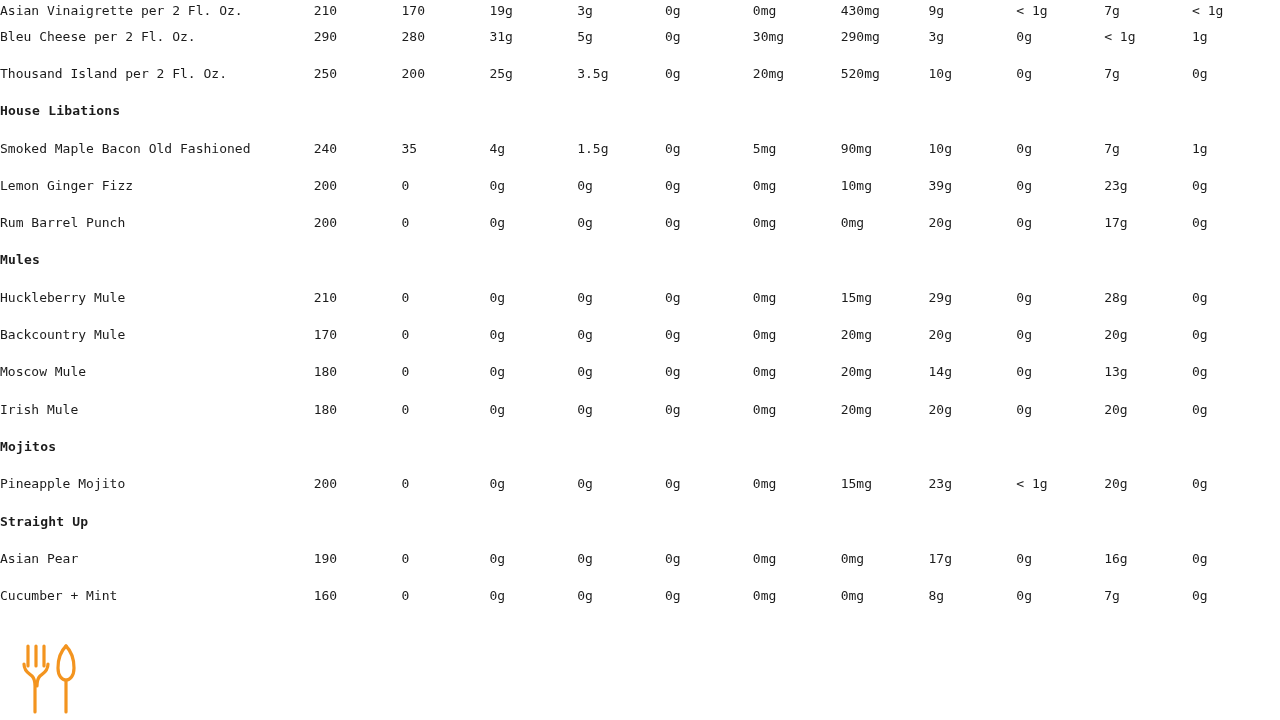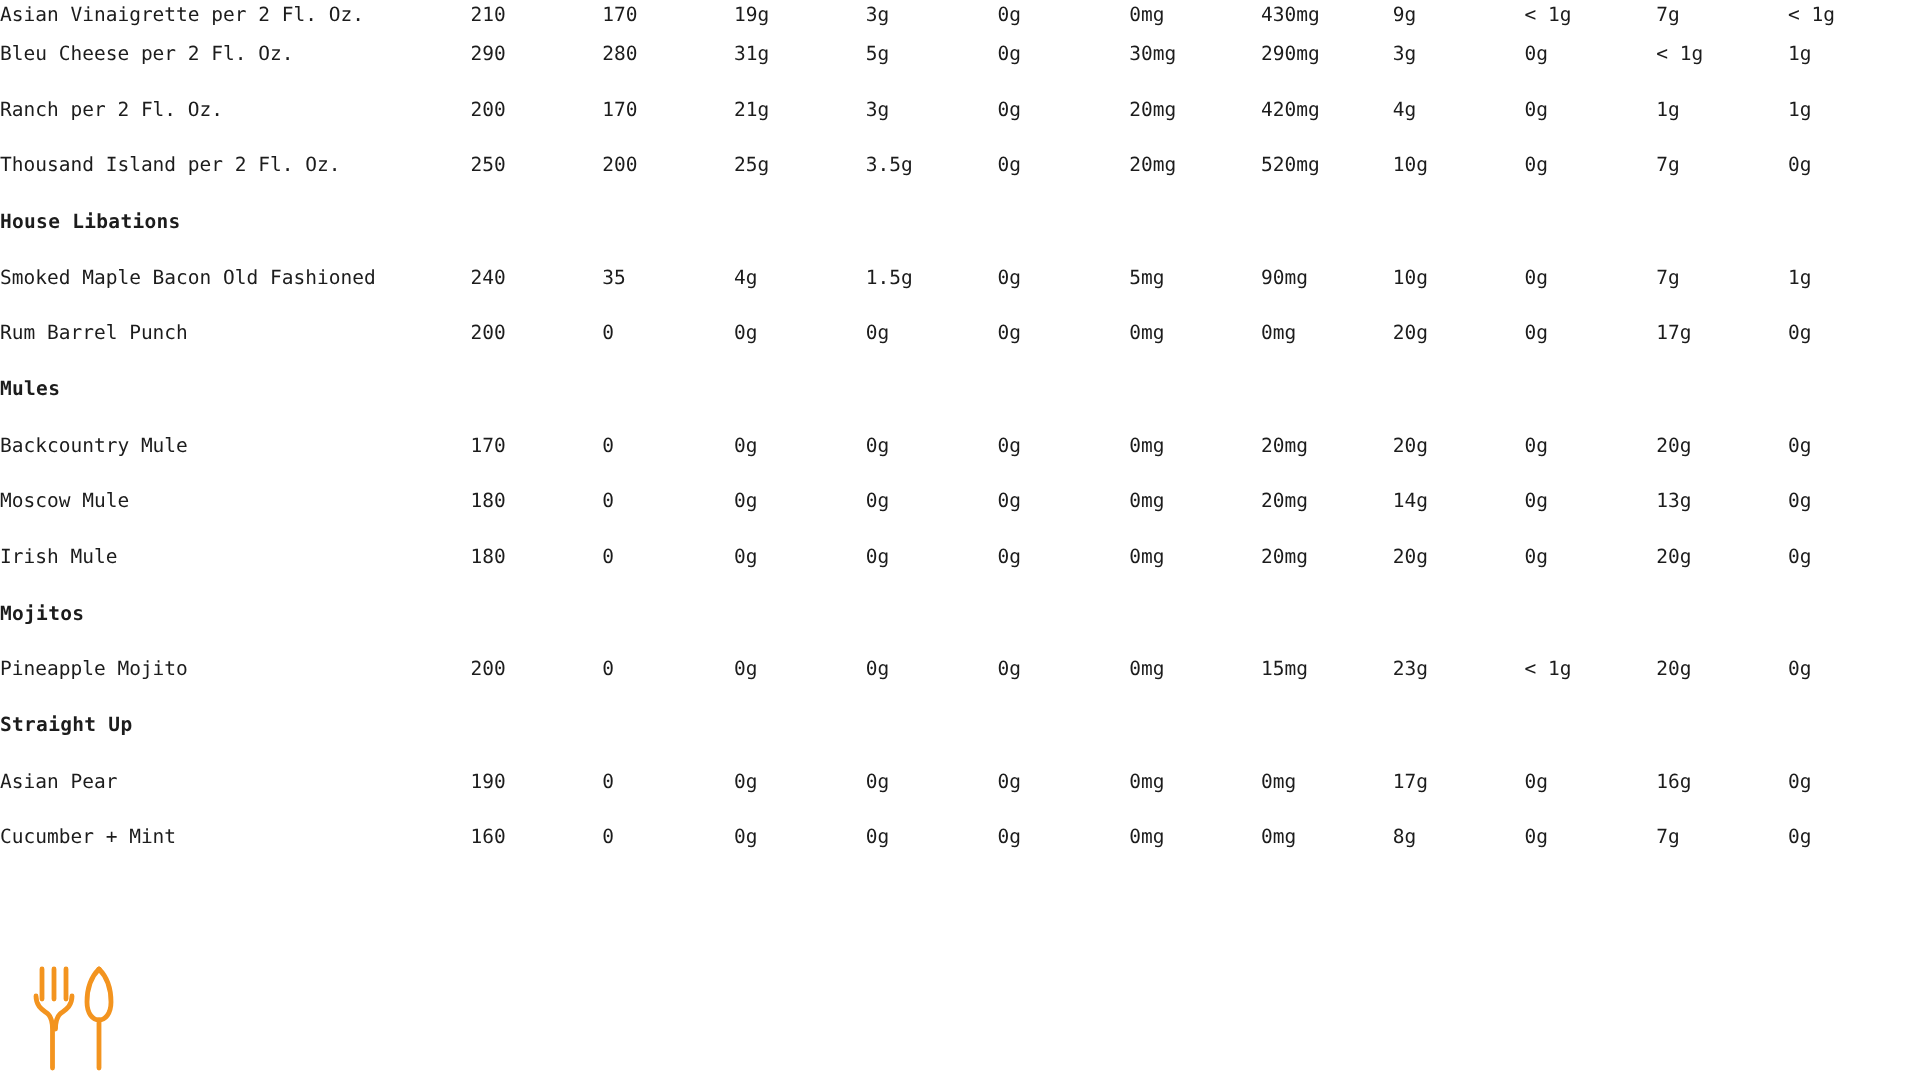--- a/index.html
+++ b/index.html
@@ -103,34 +103,20 @@
         <td class="num col-sat">5g</td>
         <td class="num col-trans">0g</td>
         <td class="num col-chol">30mg</td>
         <td class="num col-sod">290mg</td>
         <td class="num col-carb">3g</td>
         <td class="num col-fiber">0g</td>
         <td class="num col-sugar">&lt; 1g</td>
         <td class="num col-prot">1g</td>
       </tr>
 
-      <tr>
-        <td class="name">Ranch per 2 Fl. Oz.</td>
-        <td class="num col-cal">200</td>
-        <td class="num col-fatcal">170</td>
-        <td class="num col-fat">21g</td>
-        <td class="num col-sat">3g</td>
-        <td class="num col-trans">0g</td>
-        <td class="num col-chol">20mg</td>
-        <td class="num col-sod">420mg</td>
-        <td class="num col-carb">4g</td>
-        <td class="num col-fiber">0g</td>
-        <td class="num col-sugar">1g</td>
-        <td class="num col-prot">1g</td>
-      </tr>
 
       <tr>
         <td class="name">Thousand Island per 2 Fl. Oz.</td>
         <td class="num col-cal">250</td>
         <td class="num col-fatcal">200</td>
         <td class="num col-fat">25g</td>
         <td class="num col-sat">3.5g</td>
         <td class="num col-trans">0g</td>
         <td class="num col-chol">20mg</td>
         <td class="num col-sod">520mg</td>
@@ -163,20 +149,34 @@
         <td class="num col-sat">1.5g</td>
         <td class="num col-trans">0g</td>
         <td class="num col-chol">5mg</td>
         <td class="num col-sod">90mg</td>
         <td class="num col-carb">10g</td>
         <td class="num col-fiber">0g</td>
         <td class="num col-sugar">7g</td>
         <td class="num col-prot">1g</td>
       </tr>
 
+      <tr>
+        <td class="name">Lemon Ginger Fizz</td>
+        <td class="num col-cal">200</td>
+        <td class="num col-fatcal">0</td>
+        <td class="num col-fat">0g</td>
+        <td class="num col-sat">0g</td>
+        <td class="num col-trans">0g</td>
+        <td class="num col-chol">0mg</td>
+        <td class="num col-sod">10mg</td>
+        <td class="num col-carb">39g</td>
+        <td class="num col-fiber">0g</td>
+        <td class="num col-sugar">23g</td>
+        <td class="num col-prot">0g</td>
+      </tr>
 
       <tr>
         <td class="name">Rum Barrel Punch</td>
         <td class="num col-cal">200</td>
         <td class="num col-fatcal">0</td>
         <td class="num col-fat">0g</td>
         <td class="num col-sat">0g</td>
         <td class="num col-trans">0g</td>
         <td class="num col-chol">0mg</td>
         <td class="num col-sod">0mg</td>
@@ -194,20 +194,34 @@
         <td class="num"></td>
         <td class="num"></td>
         <td class="num"></td>
         <td class="num"></td>
         <td class="num"></td>
         <td class="num"></td>
         <td class="num"></td>
         <td class="num"></td>
       </tr>
 
+      <tr>
+        <td class="name">Huckleberry Mule</td>
+        <td class="num col-cal">210</td>
+        <td class="num col-fatcal">0</td>
+        <td class="num col-fat">0g</td>
+        <td class="num col-sat">0g</td>
+        <td class="num col-trans">0g</td>
+        <td class="num col-chol">0mg</td>
+        <td class="num col-sod">15mg</td>
+        <td class="num col-carb">29g</td>
+        <td class="num col-fiber">0g</td>
+        <td class="num col-sugar">28g</td>
+        <td class="num col-prot">0g</td>
+      </tr>
 
       <tr>
         <td class="name">Backcountry Mule</td>
         <td class="num col-cal">170</td>
         <td class="num col-fatcal">0</td>
         <td class="num col-fat">0g</td>
         <td class="num col-sat">0g</td>
         <td class="num col-trans">0g</td>
         <td class="num col-chol">0mg</td>
         <td class="num col-sod">20mg</td>

